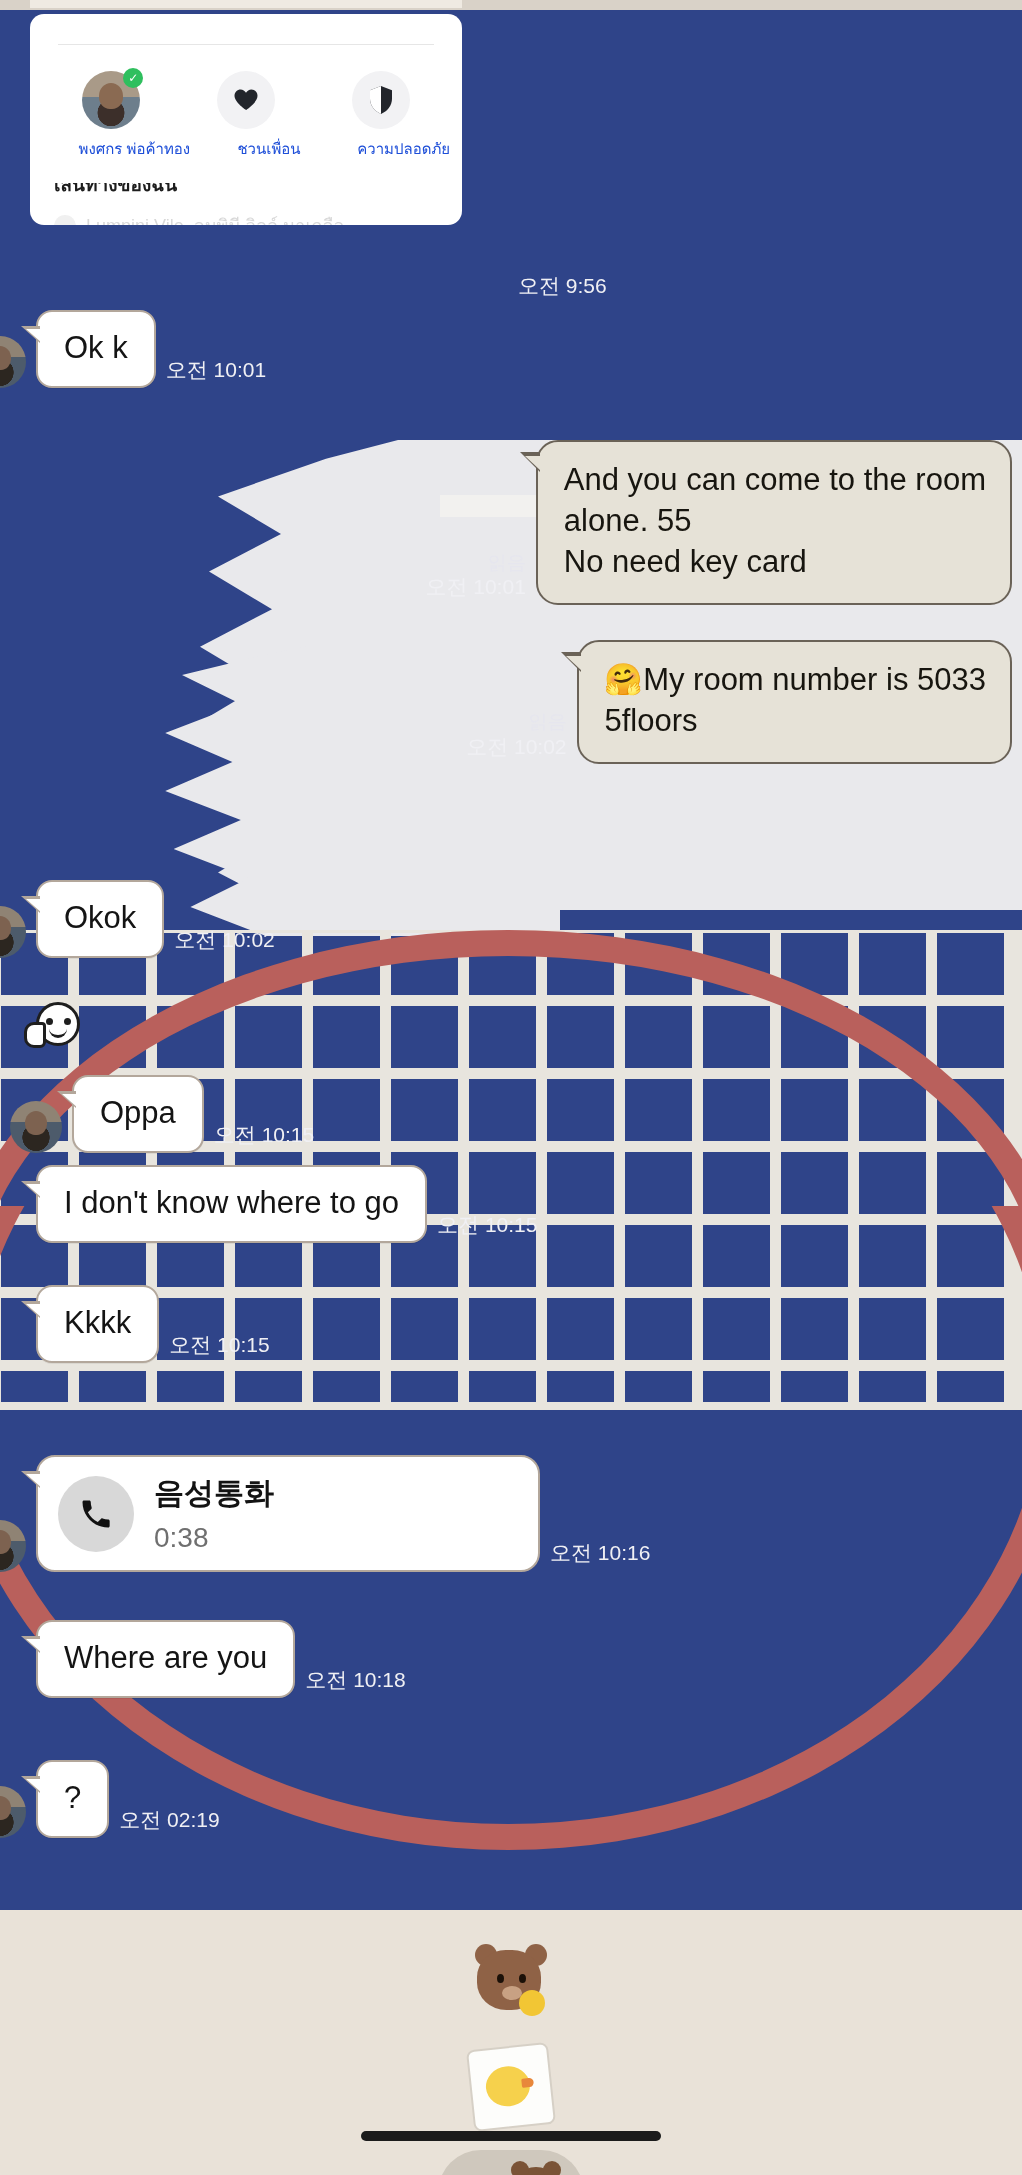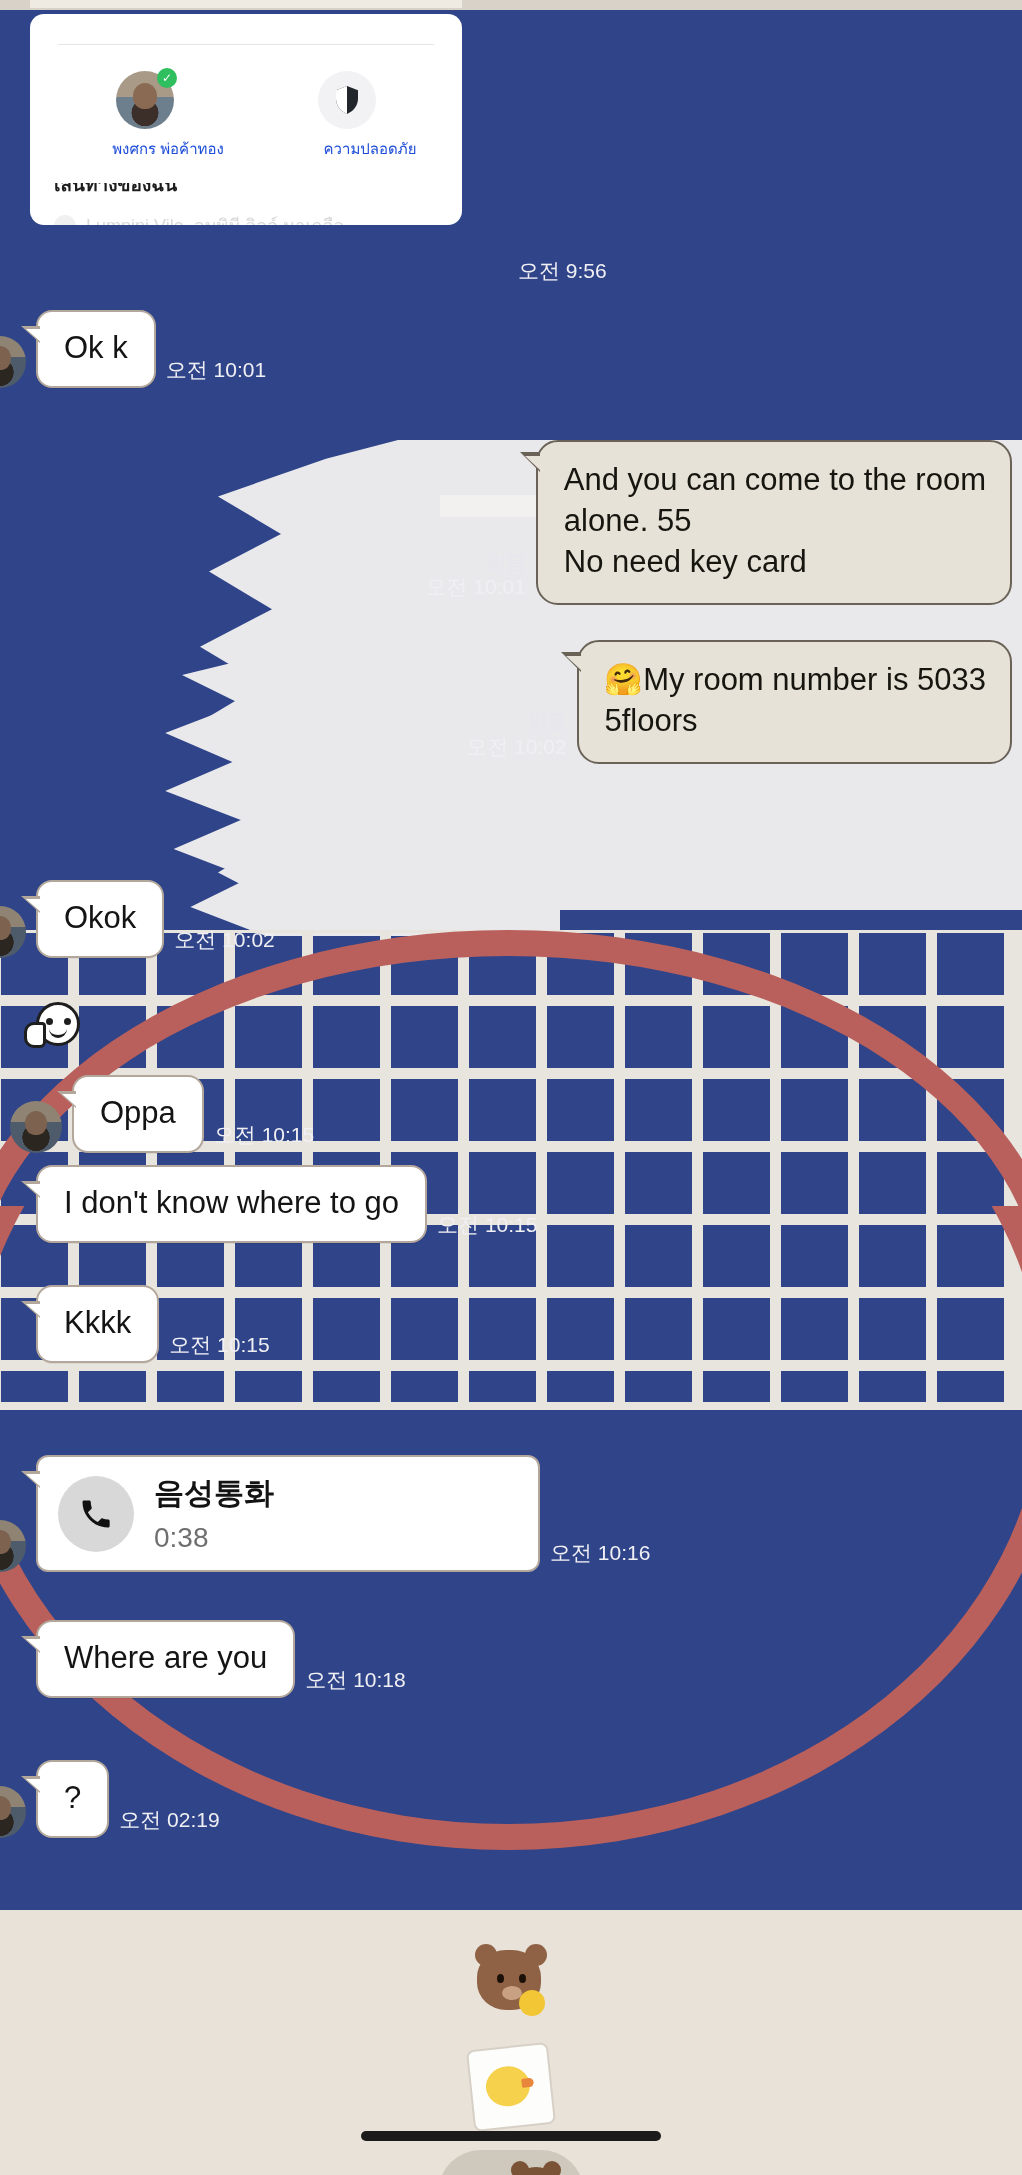--- a/index.html
+++ b/index.html
@@ -334,20 +334,21 @@
     border-right: 16px solid #e6e2d7;
   }
 
   .meta {
     display: flex;
     flex-direction: column;
     align-items: flex-end;
     line-height: 1.25;
     flex: 0 0 auto;
     padding-bottom: 4px;
+    margin-top: 15px;
   }
   .meta.left-meta { align-items: flex-start; }
   .meta-read {
     font-size: 19px;
     color: #e6e6ee;
   }
   .meta-time {
     font-size: 21px;
     color: #f0f0f4;
     white-space: nowrap;
@@ -392,21 +393,21 @@
     border-radius: 10px 4px 6px 10px;
     background: #fff;
     box-sizing: border-box;
   }
 
   
   .call-bubble {
     position: relative;
     background: #ffffff;
     border: 2px solid #b3a79b;
-    border-radius: 12px;
+    border-radius: 19px;
     padding: 16px 60px 16px 20px;
     display: flex;
     align-items: center;
     gap: 20px;
     min-width: 420px;
   }
   .call-bubble::before {
     content: "";
     position: absolute;
     left: -17px; top: 14px;
@@ -595,20 +596,28 @@
     <div class="card-actions">
 
       <div class="card-action">
         <div class="avatar-wrap">
           <div class="avatar-photo"></div>
           <div class="verified-badge">✓</div>
         </div>
         <div class="card-action-label">พงศกร พ่อค้าทอง</div>
       </div>
 
+      <div class="card-action">
+        <div class="icon-circle">
+          <svg width="26" height="24" viewBox="0 0 26 24" aria-hidden="true">
+            <path d="M13 22C13 22 1.5 14.6 1.5 7.8 1.5 4.1 4.4 1.5 7.6 1.5c2.3 0 4.2 1.3 5.4 3.2C14.2 2.8 16.1 1.5 18.4 1.5c3.2 0 6.1 2.6 6.1 6.3C24.5 14.6 13 22 13 22z" fill="#22252b"></path>
+          </svg>
+        </div>
+        <div class="card-action-label">ชวนเพื่อน</div>
+      </div>
 
       <div class="card-action">
         <div class="icon-circle">
           <svg width="26" height="30" viewBox="0 0 26 30" aria-hidden="true">
             <path d="M13 1 2 5.2v8.6C2 21 6.9 26.4 13 29c6.1-2.6 11-8 11-15.2V5.2L13 1z" fill="#22252b"></path>
             <path d="M13 1 2 5.2v8.6C2 21 6.9 26.4 13 29V1z" fill="#ffffff"></path>
             <path d="M13 1 2 5.2v8.6C2 21 6.9 26.4 13 29V1z" fill="none"></path>
           </svg>
         </div>
         <div class="card-action-label">ความปลอดภัย</div>

